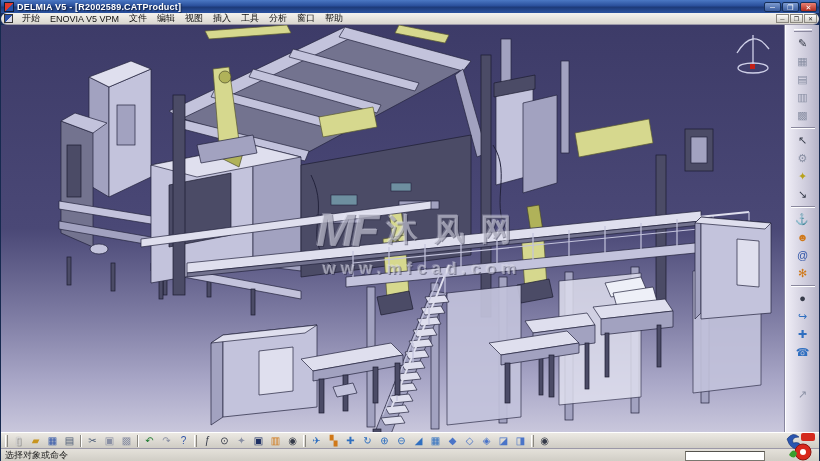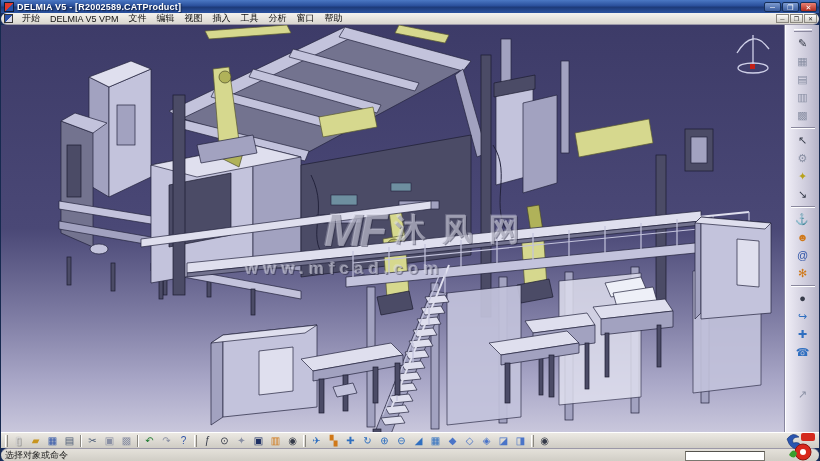--- a/index.html
+++ b/index.html
@@ -30,21 +30,21 @@
   .child-controls { margin-left:auto; display:flex; gap:1px; }
   .cbtn { width:13px; height:9px; font-size:6px; line-height:8px; text-align:center; color:#333;
     background:linear-gradient(#fdfdfd,#cfccc4); border:1px solid #8a8780; }
 
   
   .main { flex:0 0 407px; display:flex; height:407px; }
   .viewport { width:786px; height:407px; position:relative; overflow:hidden;
     border-right:1px solid #8886a0; }
   .viewport svg.scene { display:block; }
 
-  .watermark { position:absolute; left:244px; top:178px; width:370px; 
+  .watermark { position:absolute; left:236px; top:178px; width:370px; text-align:center;
     color:rgba(208,209,224,.58); text-shadow:1px 1px 0 rgba(35,35,58,.45), -1px -1px 0 rgba(240,240,250,.25);
     pointer-events:none; }
   .wm-row { display:flex; align-items:center; justify-content:center; gap:10px; }
   .wm-logo { font-size:46px; font-weight:bold; font-style:italic; letter-spacing:-3px; }
   .wm-title { font-size:31px; font-weight:bold; letter-spacing:16px; }
   .wm-url { font-size:17px; font-weight:bold; letter-spacing:5px; margin-top:2px; }
 
   
   .right-toolbar { width:34px; background:linear-gradient(90deg,#efedf6,#c9c7d8 70%,#b4b2c6);
     border-left:1px solid #fff; display:flex; flex-direction:column; align-items:center;
@@ -63,21 +63,21 @@
 
   
   .c-paper { color:#fdfdff; text-shadow:0 0 1px #555, 1px 1px 0 #777; }
   .c-gold  { color:#c8951f; } .c-blue { color:#2f54a8; } .c-steel { color:#4a5a74; }
   .c-green { color:#1d7a2e; } .c-dim { color:#8a90a4; } .c-dark { color:#363b49; }
   .c-navy  { color:#1d2f63; } .c-orange { color:#d07818; } .c-view { color:#2f6fc0; }
   .c-cube  { color:#4a74c8; } .c-yel { color:#b8a21c; }
 
   
   .statusbar { flex:0 0 13px; background:linear-gradient(#e4e1da,#cfccc4); border-top:1px solid #9b98a8;
-    display:flex; align-items:center; font-size:9px; color:#222; padding:0 4px;border-radius:7px; }
+    display:flex; align-items:center; font-size:9px; color:#222; padding:0 4px; }
   .status-msg { white-space:nowrap; }
   .status-fill { flex:1; }
   .status-input { width:80px; height:10px; font-size:8px; border:1px solid #7a7870;
     border-top-color:#55534d; background:#fff; margin-right:50px; }
 
   
   .corner-logos { position:absolute; right:0; bottom:0; width:42px; height:32px; z-index:9; }
 </style>
 </head>
 <body>
@@ -90,21 +90,21 @@
     <span class="win-controls">
       <span class="wbtn">─</span>
       <span class="wbtn">❐</span>
       <span class="wbtn close">✕</span>
     </span>
   </div>
 
   <div class="menubar">
     <span class="menu-icon"></span>
     <span class="menu-item">开始</span>
-    <span class="menu-item">DELMIA V5 VPM</span>
+    <span class="menu-item">ENOVIA V5 VPM</span>
     <span class="menu-item">文件</span>
     <span class="menu-item">编辑</span>
     <span class="menu-item">视图</span>
     <span class="menu-item">插入</span>
     <span class="menu-item">工具</span>
     <span class="menu-item">分析</span>
     <span class="menu-item">窗口</span>
     <span class="menu-item">帮助</span>
     <span class="child-controls">
       <span class="cbtn">─</span>

